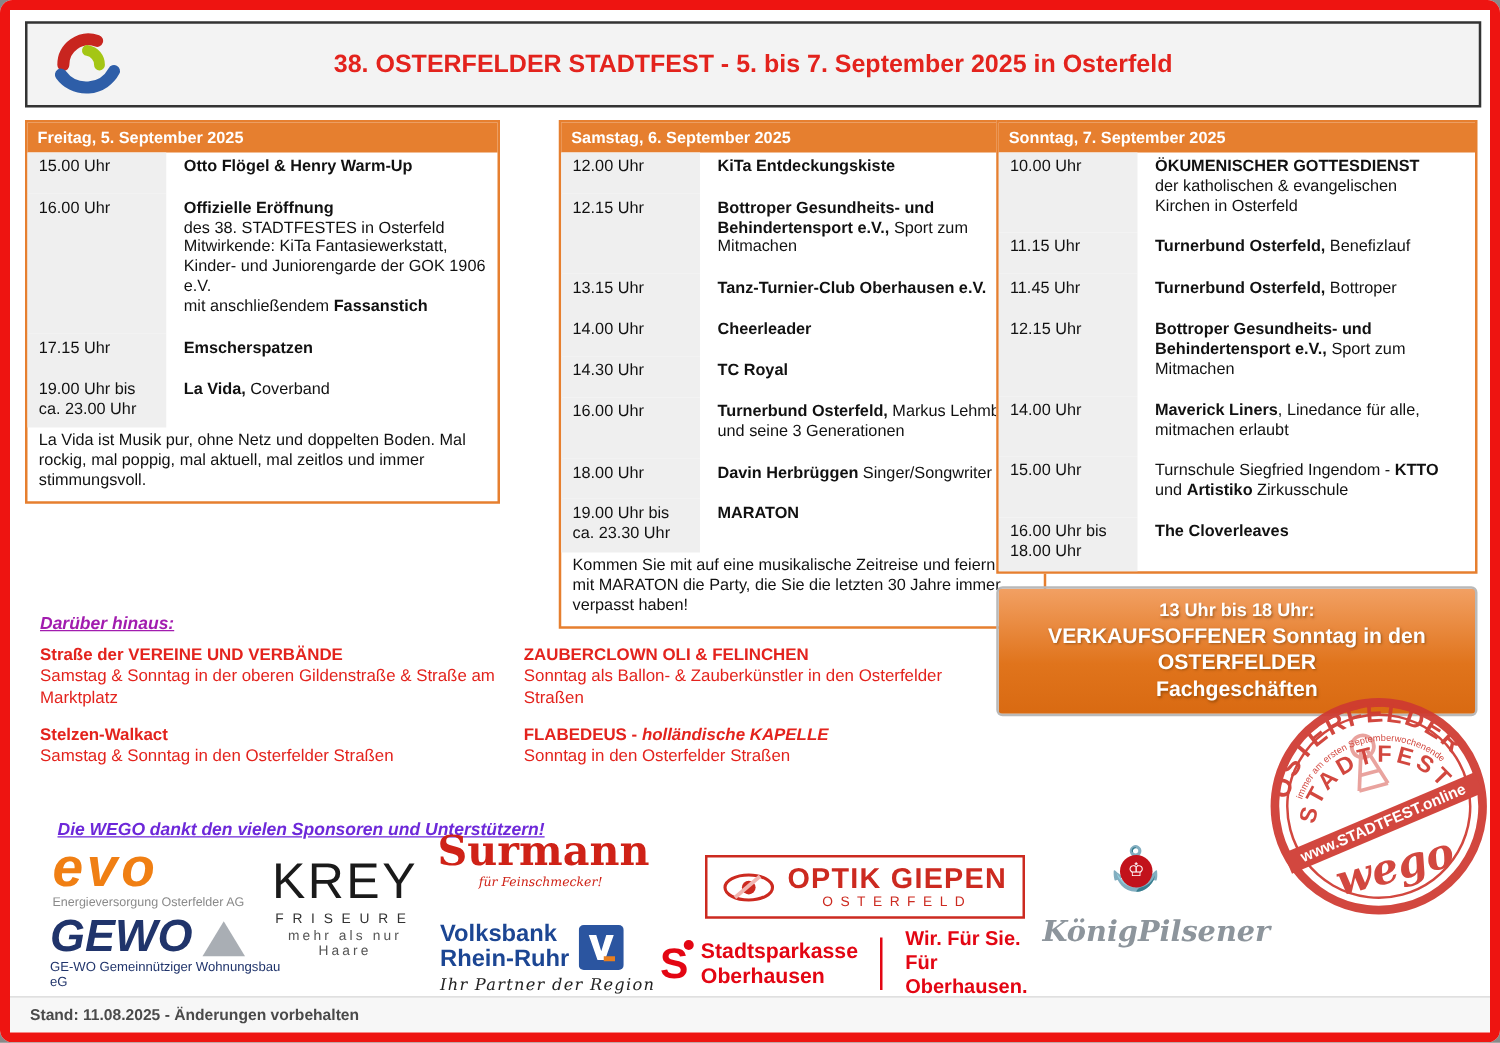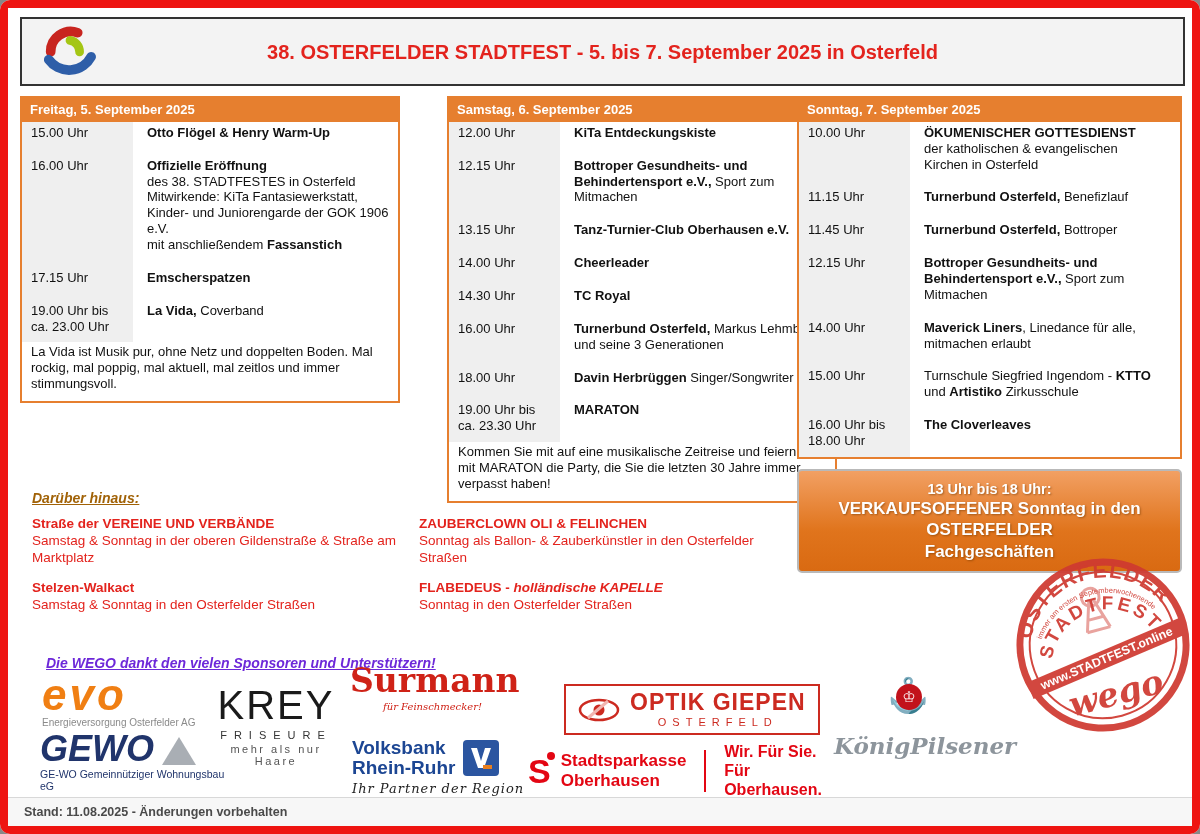--- a/index.html
+++ b/index.html
@@ -31,21 +31,21 @@
   
   .sunday-banner{margin-top:10px;border:2px solid #b9b9b9;border-radius:5px;
       background:linear-gradient(180deg,#f2a063 0%,#e0741c 60%,#d96a12 100%);
       color:#fff;font-weight:bold;text-align:center;padding:9px 6px;
       text-shadow:1px 1px 2px rgba(110,55,0,.55);}
   .sunday-banner div{font-size:17px;line-height:1.25;}
   .sunday-banner div:first-child{font-size:14.5px;}
 
   
   .extras{position:absolute;left:32px;top:490px;width:758px;}
-  .extras-heading{color:#a16207;font-weight:bold;font-style:italic;text-decoration:underline;font-size:14px;}
+  .extras-heading{color:#a21caf;font-weight:bold;font-style:italic;text-decoration:underline;font-size:14px;}
   .extras-cols{display:flex;gap:16px;margin-top:10px;}
   .extras-col{width:371px;}
   .extra-item{margin-bottom:13px;}
   .extra-title{color:#e3231d;font-weight:bold;font-size:13.5px;line-height:1.25;}
   .extra-desc{color:#e3231d;font-size:13.5px;line-height:1.25;}
 
   
   .stamp{position:absolute;left:1014px;top:556px;width:178px;height:178px;opacity:.93;}
 
   

